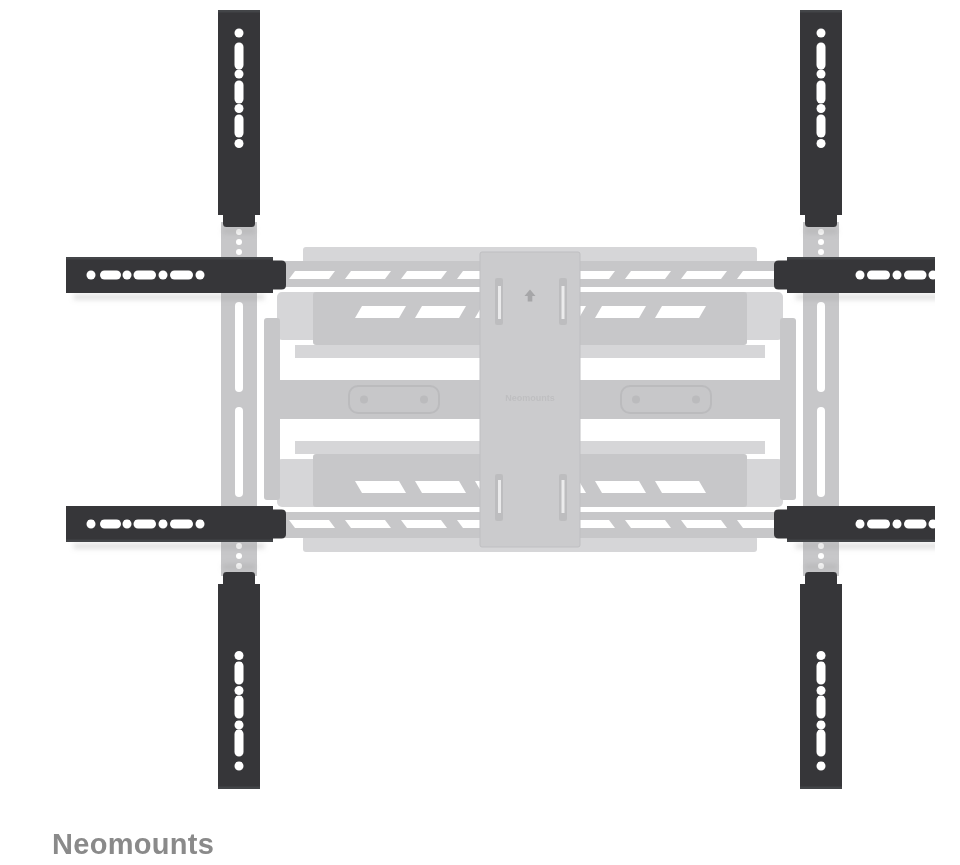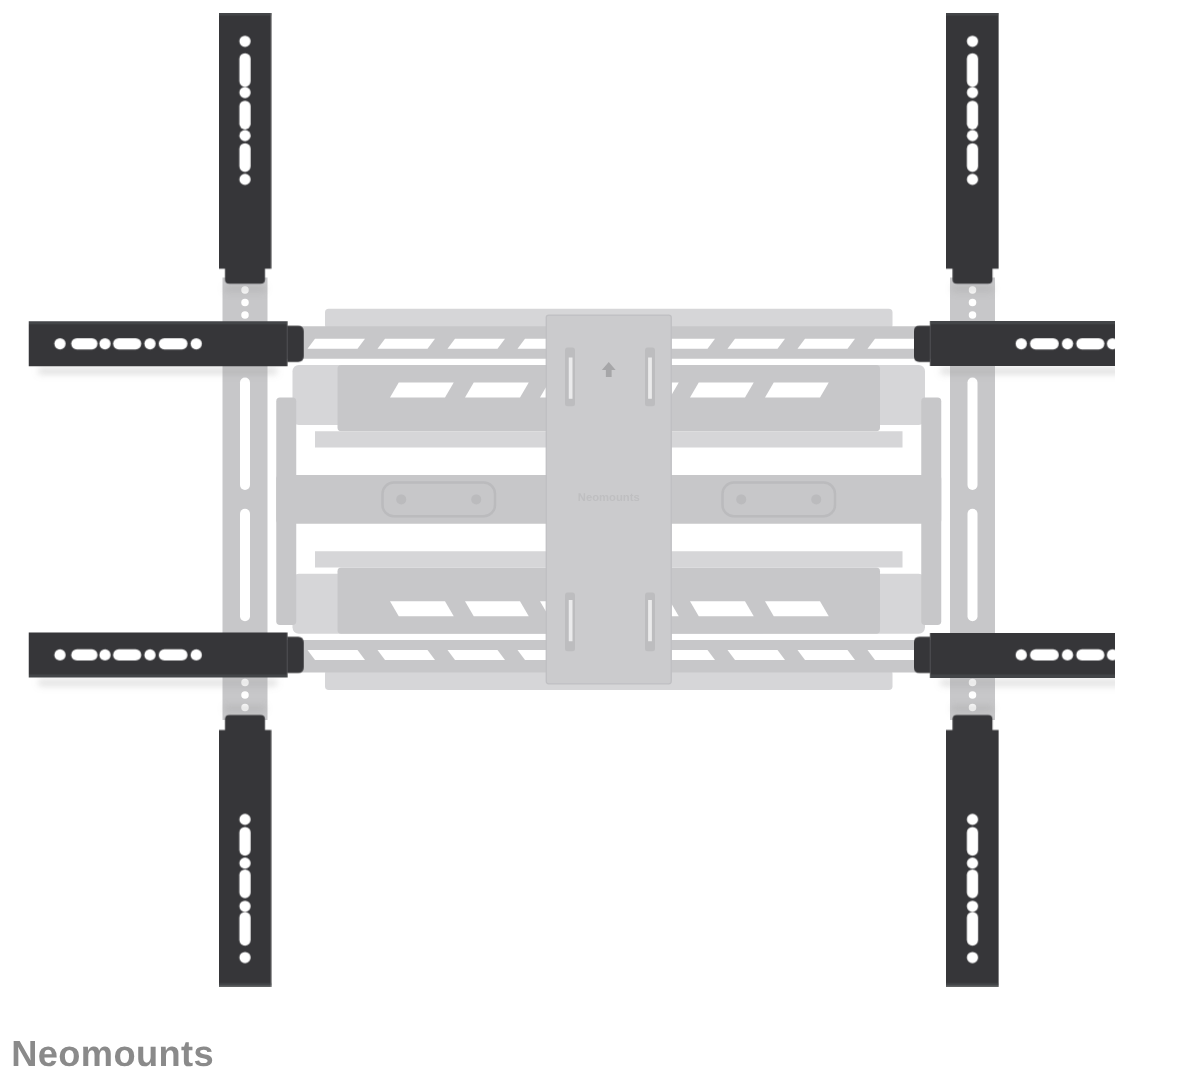--- a/index.html
+++ b/index.html
@@ -3,21 +3,21 @@
 <meta charset="utf-8">
 <style>
   :root{
     --background:#ffffff; --extension-bar:#363639; --bar-highlight:#55585a;
     --hole:#ffffff; --ghost-light:#c7c7c9; --ghost-lighter:#d6d6d8;
     --ghost-plate:#cbcbcd; --ghost-detail:#b2b2b5; --shadow:#9a9a9a;
     --brand-text:#8a8a8a; --watermark:#bdbdbf; --arrow:#a6a6a8;
   }
   html,body{margin:0;padding:0;background:var(--background);}
   .stage{position:relative;width:892px;height:865px;background:var(--background);overflow:hidden;
-         font-family:"Liberation Sans","DejaVu Sans",sans-serif;}
+         font-family:"Liberation Sans","DejaVu Sans",sans-serif;margin-left:43px;}
   .stage svg{position:absolute;left:0;top:0;}
   .f-bar{fill:var(--extension-bar);}
   .f-hi{fill:var(--bar-highlight);opacity:.45;}
   .f-hole{fill:var(--hole);}
   .f-ghost{fill:var(--ghost-light);}
   .f-ghost2{fill:var(--ghost-lighter);}
   .f-plate{fill:var(--ghost-plate);stroke:#bfbfc2;stroke-width:1;}
   .f-detail{fill:var(--ghost-detail);}
   .s-detail{fill:none;stroke:var(--ghost-detail);stroke-width:2;}
   .f-arrow{fill:var(--arrow);}

